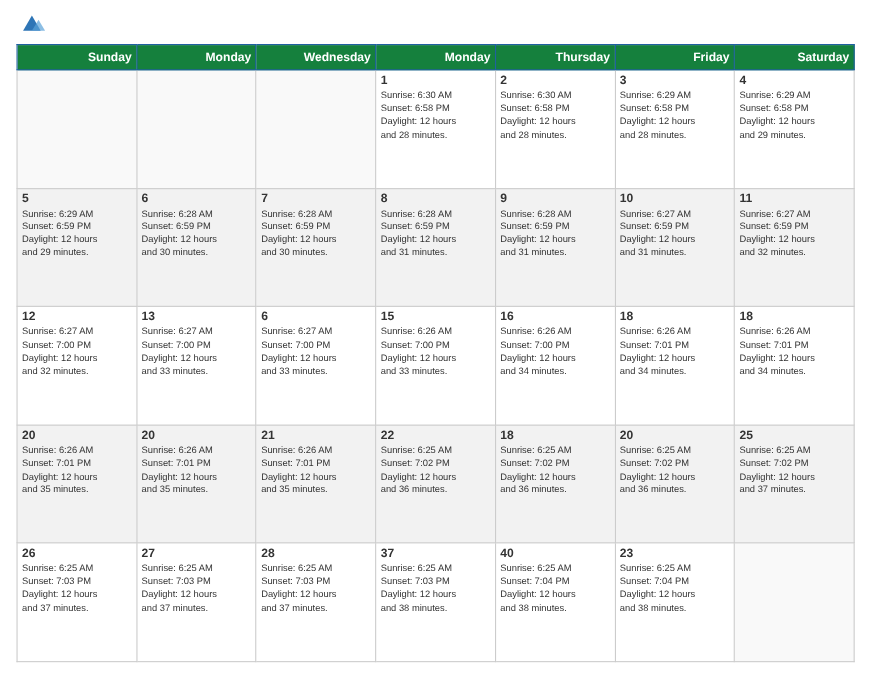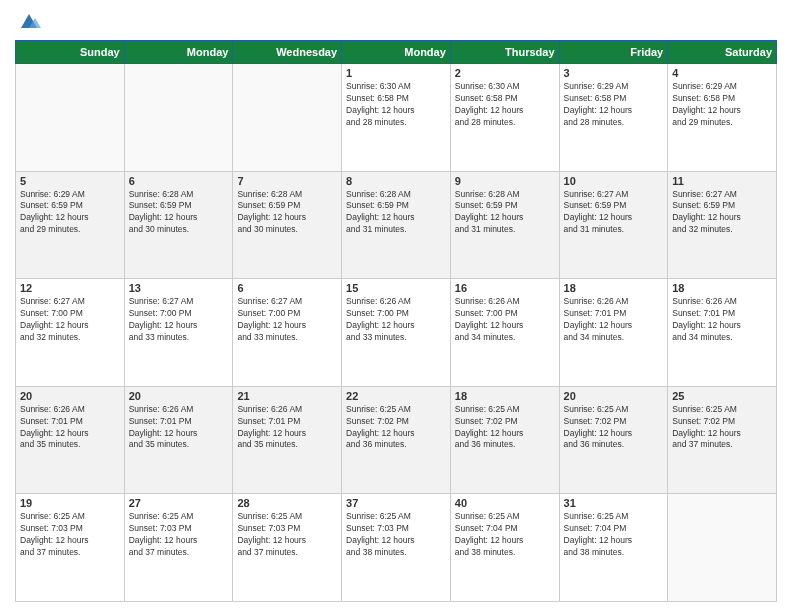--- a/index.html
+++ b/index.html
@@ -313,21 +313,21 @@
           <td>
             <span class="day-num">25</span>
             <div class="day-info" style="white-space: pre-line;">Sunrise: 6:25 AM
 Sunset: 7:02 PM
 Daylight: 12 hours
 and 37 minutes.</div>
           </td>
         </tr>
         <tr>
           <td>
-            <span class="day-num">19</span>
+            <span class="day-num">26</span>
             <div class="day-info" style="white-space: pre-line;">Sunrise: 6:25 AM
 Sunset: 7:03 PM
 Daylight: 12 hours
 and 37 minutes.</div>
           </td>
           <td>
             <span class="day-num">27</span>
             <div class="day-info" style="white-space: pre-line;">Sunrise: 6:25 AM
 Sunset: 7:03 PM
 Daylight: 12 hours
@@ -348,21 +348,21 @@
 and 38 minutes.</div>
           </td>
           <td>
             <span class="day-num">40</span>
             <div class="day-info" style="white-space: pre-line;">Sunrise: 6:25 AM
 Sunset: 7:04 PM
 Daylight: 12 hours
 and 38 minutes.</div>
           </td>
           <td>
-            <span class="day-num">31</span>
+            <span class="day-num">23</span>
             <div class="day-info" style="white-space: pre-line;">Sunrise: 6:25 AM
 Sunset: 7:04 PM
 Daylight: 12 hours
 and 38 minutes.</div>
           </td>
           <td class="empty"></td>
         </tr>
       </tbody>
   </table>
 </div>

